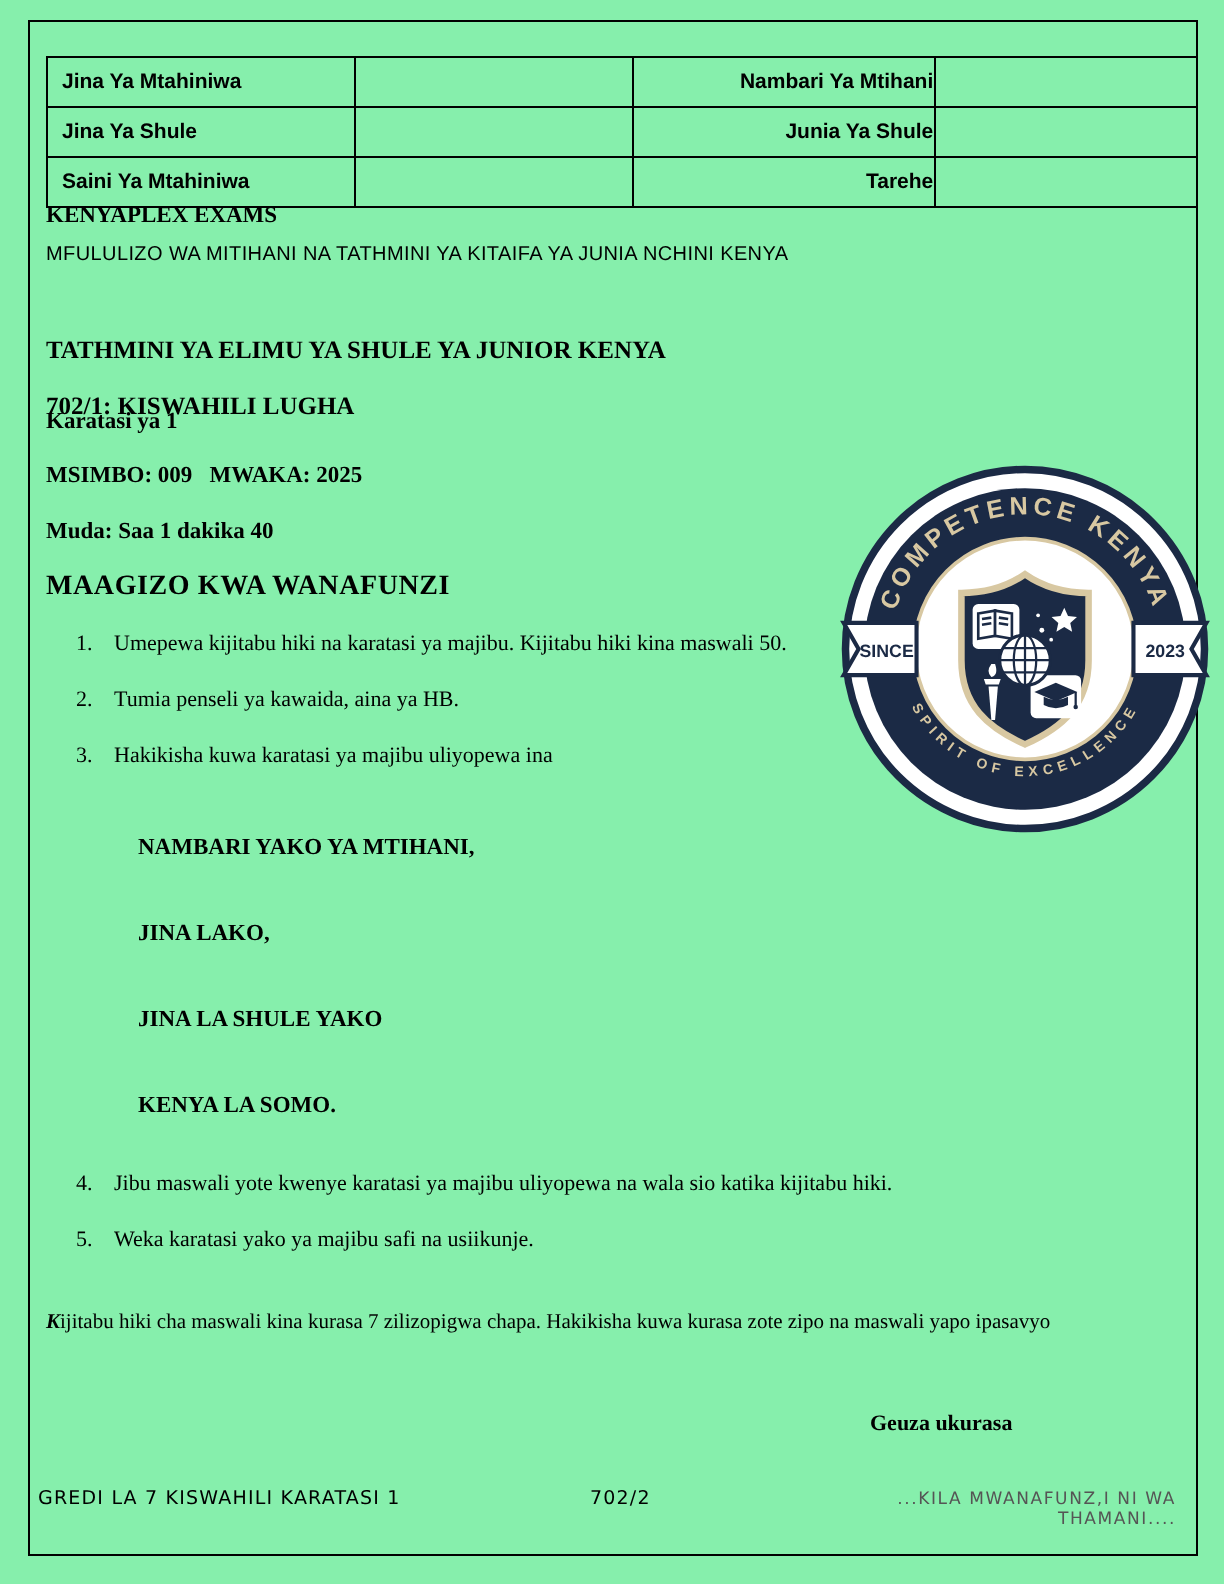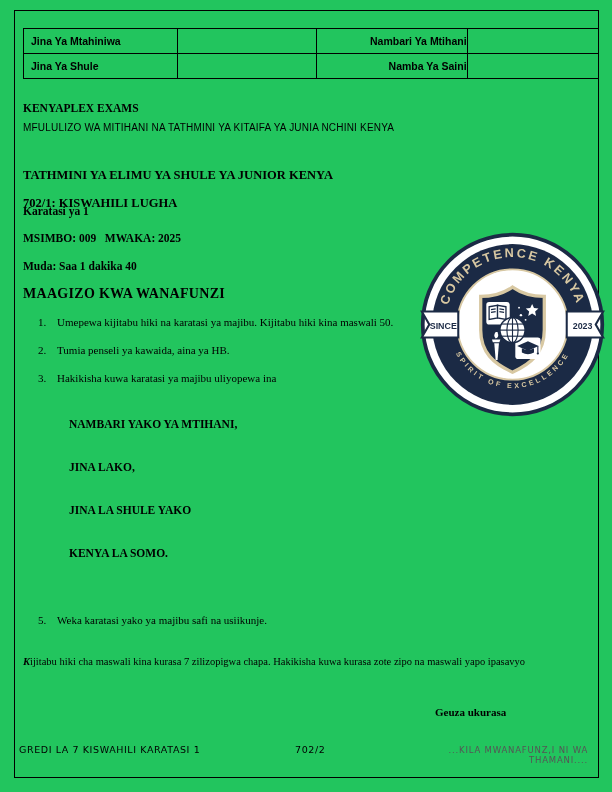--- a/index.html
+++ b/index.html
@@ -1,16 +1,16 @@
 <!DOCTYPE html>
 <html><head>
 <meta charset="utf-8">
 <style>
   html,body{margin:0;padding:0;background:#e8e8e8;}
-  .page{position:relative;width:612px;height:792px;background:#22c55e;margin:0 auto;
+  .page{position:relative;width:612px;height:792px;background:#86efac;margin:0 auto;
         font-family:"Liberation Serif",serif;color:#000;overflow:hidden;}
   .frame{position:absolute;left:14px;top:10px;width:583px;height:766px;border:1.5px solid #000;}
   .hdr-table{position:absolute;left:23px;top:28px;width:576px;border-collapse:collapse;
              font-family:"Liberation Sans",sans-serif;}
   .hdr-table td{border:1.3px solid #000;height:24px;font-size:10.5px;font-weight:bold;
                 padding:0 0 0 7px;vertical-align:middle;}
   .hdr-table td.c1{width:150px;} .hdr-table td.c2{width:136px;}
   .hdr-table td.c3{width:146px;text-align:right;} .hdr-table td.c4{width:128px;}
   .ln{position:absolute;left:23px;white-space:pre;}
   .serif-b{font-weight:bold;font-size:11.5px;}
@@ -40,21 +40,27 @@
     <tbody>
         <tr>
       <td class="c1">Jina Ya Mtahiniwa</td>
       <td class="c2"></td>
       <td class="c3">Nambari Ya Mtihani</td>
       <td class="c4"></td>
     </tr>
     <tr>
       <td class="c1">Jina Ya Shule</td>
       <td class="c2"></td>
-      <td class="c3">Namba Ya Saini</td>
+      <td class="c3">Junia Ya Shule</td>
+      <td class="c4"></td>
+    </tr>
+    <tr>
+      <td class="c1">Saini Ya Mtahiniwa</td>
+      <td class="c2"></td>
+      <td class="c3">Tarehe</td>
       <td class="c4"></td>
     </tr>
   </tbody>
     </table>
 
   <div class="ln serif-b" style="top:102px">KENYAPLEX EXAMS</div>
   <div class="ln sans" style="top:122px">MFULULIZO WA MITIHANI NA TATHMINI YA KITAIFA YA JUNIA NCHINI KENYA</div>
   <div class="ln big-b" style="top:148px">TATHMINI YA ELIMU YA SHULE YA JUNIOR KENYA</div>
   <div class="ln big-b" style="top:176px">702/1: KISWAHILI LUGHA</div>
   <div class="ln serif-b" style="top:205px">Karatasi ya 1</div>
@@ -64,20 +70,21 @@
 
   <div class="ln item" style="top:316px"><span class="num">1.</span><span>Umepewa kijitabu hiki na karatasi ya majibu. Kijitabu hiki kina maswali 50.</span></div>
   <div class="ln item" style="top:344px"><span class="num">2.</span><span>Tumia penseli ya kawaida, aina ya HB.</span></div>
   <div class="ln item" style="top:372px"><span class="num">3.</span><span>Hakikisha kuwa karatasi ya majibu uliyopewa ina</span></div>
 
   <div class="ln bold-item" style="top:418px">NAMBARI YAKO YA MTIHANI,</div>
   <div class="ln bold-item" style="top:461px">JINA LAKO,</div>
   <div class="ln bold-item" style="top:504px">JINA LA SHULE YAKO</div>
   <div class="ln bold-item" style="top:547px">KENYA LA SOMO.</div>
 
+  <div class="ln item" style="top:586px"><span class="num">4.</span><span>Jibu maswali yote kwenye karatasi ya majibu uliyopewa na wala sio katika kijitabu hiki.</span></div>
   <div class="ln item" style="top:614px"><span class="num">5.</span><span>Weka karatasi yako ya majibu safi na usiikunje.</span></div>
 
   <div class="ln note" style="top:656px"><span class="lead">K</span><span>ijitabu hiki cha maswali kina kurasa 7 zilizopigwa chapa. Hakikisha kuwa kurasa zote zipo na maswali yapo ipasavyo</span></div>
 
   <div class="turn" style="top:706px">Geuza ukurasa</div>
 
   <div class="ln foot" style="top:744px;left:19px">GREDI LA 7 KISWAHILI KARATASI 1</div>
   <div class="foot foot-code" style="top:744px">702/2</div>
   <div class="foot foot-motto" style="top:745px">...KILA MWANAFUNZ,I NI WA THAMANI....</div>
 

